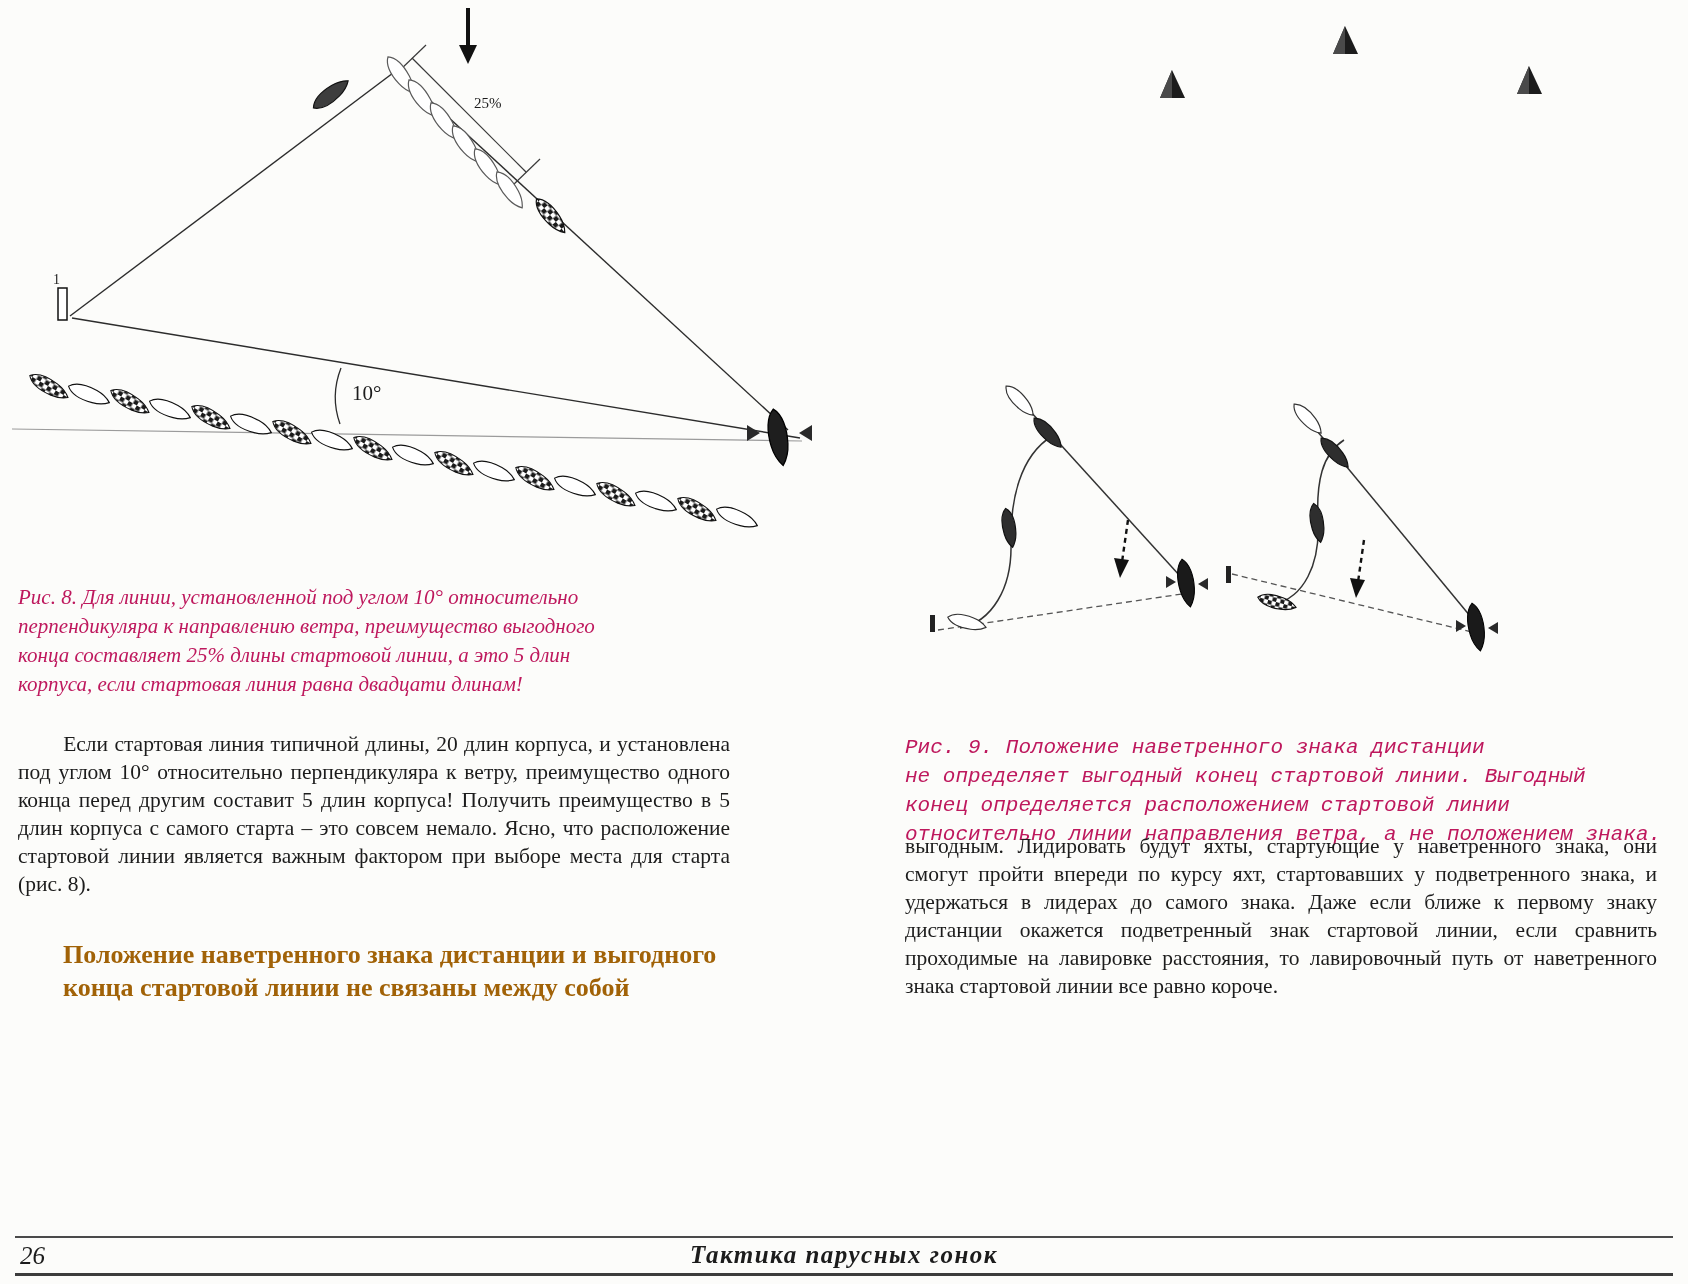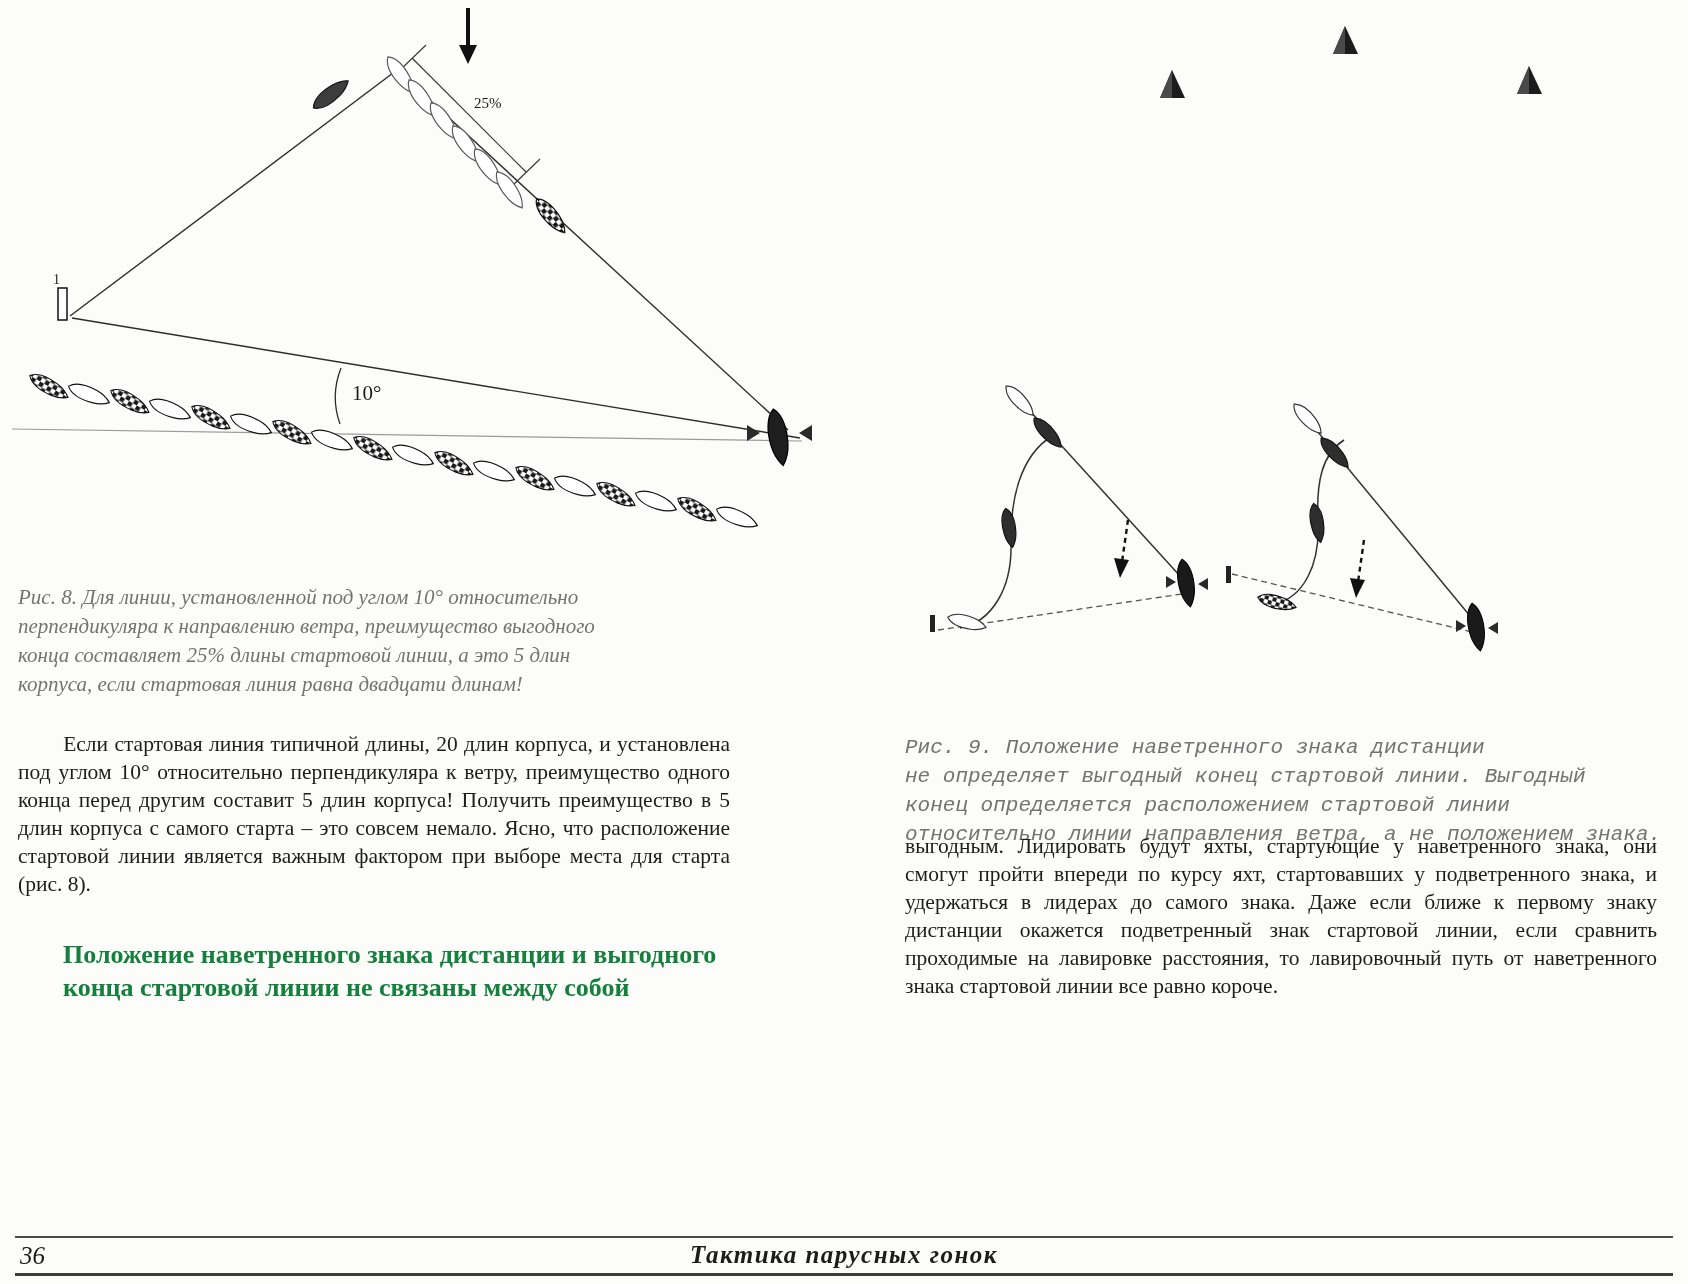--- a/index.html
+++ b/index.html
@@ -12,40 +12,40 @@
     overflow:hidden;
   }
   .abs { position:absolute; }
   svg text { font-family:"Liberation Serif", serif; fill:#1c1c1c; }
 
   .caption {
     font-style:italic;
     font-size:21px;
     line-height:29px;
     white-space:pre-line;
-    color:#737373;
+    color:#be185d;
   }
   .fig8-caption { left:18px; top:583px; width:720px; }
   .fig9-caption { left:905px; top:733px; width:760px;font-family:Liberation Mono, monospace; }
 
   .column p {
     font-size:21.5px;
     line-height:28px;
     text-align:justify;
   }
   .column p.indent { text-indent:2.1em; }
   .left-column  { left:18px;  top:730px; width:712px; }
   .right-column { left:905px; top:832px; width:752px; }
 
   h2.section-heading {
     font-size:26px;
     line-height:33px;
     font-weight:bold;
     margin:40px 0 10px 45px;
-    color:#15803d;
+    color:#a16207;
   }
 
   .footer {
     position:absolute;
     left:15px; top:1236px;
     width:1658px; height:40px;
     border-top:2px solid #4a4a4a;
     border-bottom:3px solid #3c3c3c;
   }
   .page-number {
@@ -210,15 +210,15 @@
 <div class="abs column left-column">
   <p class="indent">Если стартовая линия типичной длины, 20 длин корпуса, и установлена под углом 10° относительно перпендикуляра к ветру, преимущество одного конца перед другим составит 5 длин корпуса! Получить преимущество в 5 длин корпуса с самого старта – это совсем немало. Ясно, что расположение стартовой линии является важным фактором при выборе места для старта (рис. 8).</p>
   <h2 class="section-heading">Положение наветренного знака дистанции и выгодного конца стартовой линии не связаны между собой</h2>
 </div>
 
 <div class="abs column right-column">
   <p>выгодным. Лидировать будут яхты, стартующие у наветренного знака, они смогут пройти впереди по курсу яхт, стартовавших у подветренного знака, и удержаться в лидерах до самого знака. Даже если ближе к первому знаку дистанции окажется подветренный знак стартовой линии, если сравнить проходимые на лавировке расстояния, то лавировочный путь от наветренного знака стартовой линии все равно короче.</p>
 </div>
 
 <div class="footer">
-  <span class="page-number">36</span>
+  <span class="page-number">26</span>
   <span class="footer-title">Тактика парусных гонок</span>
 </div>
 
 </body></html>

